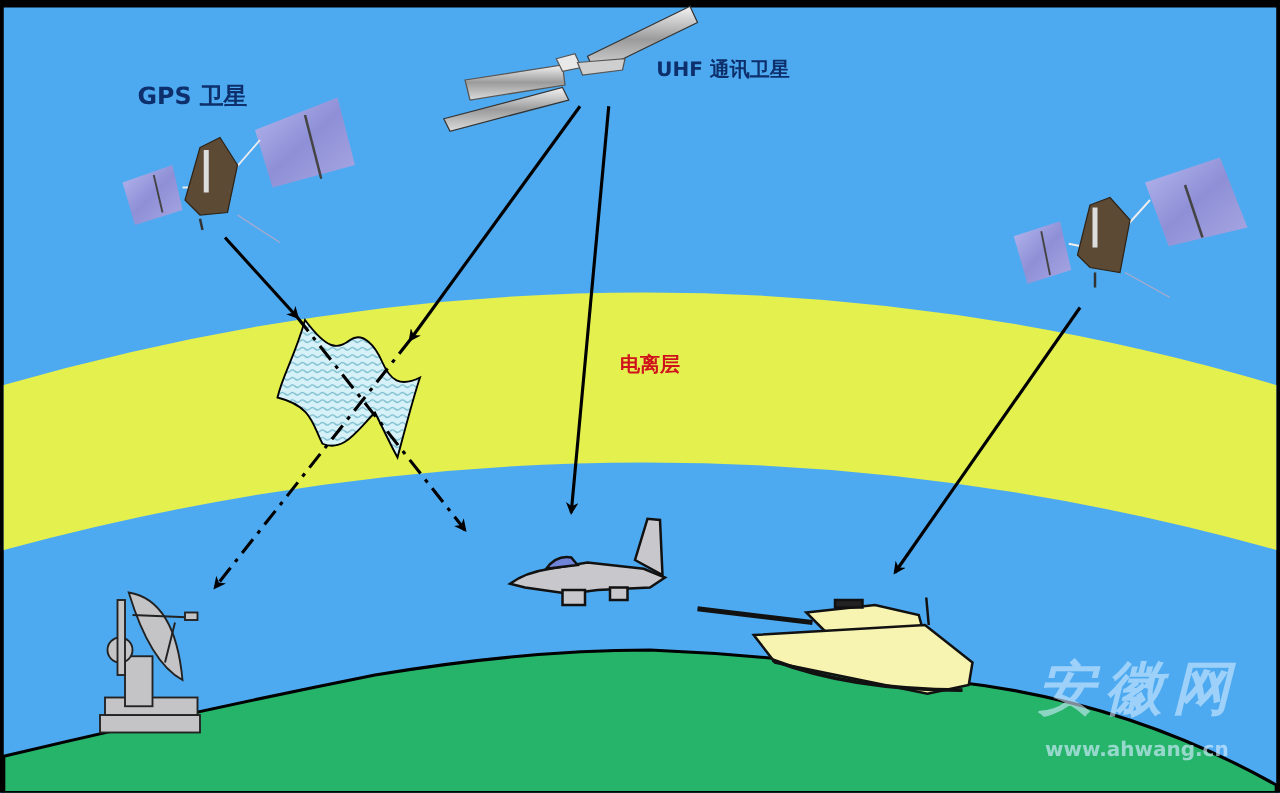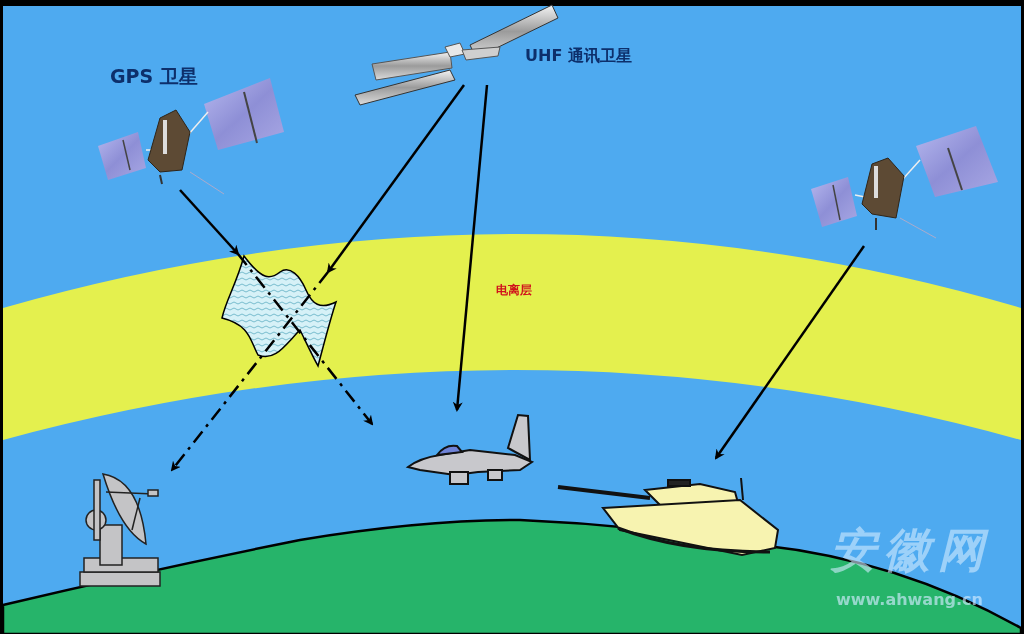--- a/index.html
+++ b/index.html
@@ -1,21 +1,21 @@
 <!DOCTYPE html>
 <html><head>
 <meta charset="utf-8">
 <style>
   html, body { margin:0; padding:0; background:#000; }
   body { width:1024px; height:634px; overflow:hidden; position:relative; font-family:"DejaVu Sans", sans-serif; }
   #stage { position:absolute; left:0; top:0; width:828px; height:634px; }
   .lbl { position:absolute; font-weight:bold; white-space:nowrap; font-family:"DejaVu Sans", sans-serif; }
   #lbl-gps { left:110px; top:64px; font-size:19px; color:#0d2f6b; }
   #lbl-uhf { left:525px; top:46px; font-size:16px; color:#0d2f6b; }
-  #lbl-iono { left:496px; top:282px; font-size:12px; color:#d0121c; }
+  #lbl-iono { left:496px; top:282px; font-size:16px; color:#d0121c; }
   #wm-cn { left:830px; top:520px; font-size:46px; color:rgba(210,235,255,0.6); font-family:"DejaVu Serif", serif; font-style:italic; letter-spacing:8px; }
   #wm-url { left:836px; top:590px; font-size:16px; color:rgba(210,235,255,0.65); font-family:"DejaVu Sans", sans-serif; }
 </style>
 </head>
 <body>
 
 <div id="stage">
 <svg width="1024" height="634" viewBox="0 0 1024 634" xmlns="http://www.w3.org/2000/svg">
   <defs>
     <pattern id="wave" width="8" height="6" patternUnits="userSpaceOnUse">

